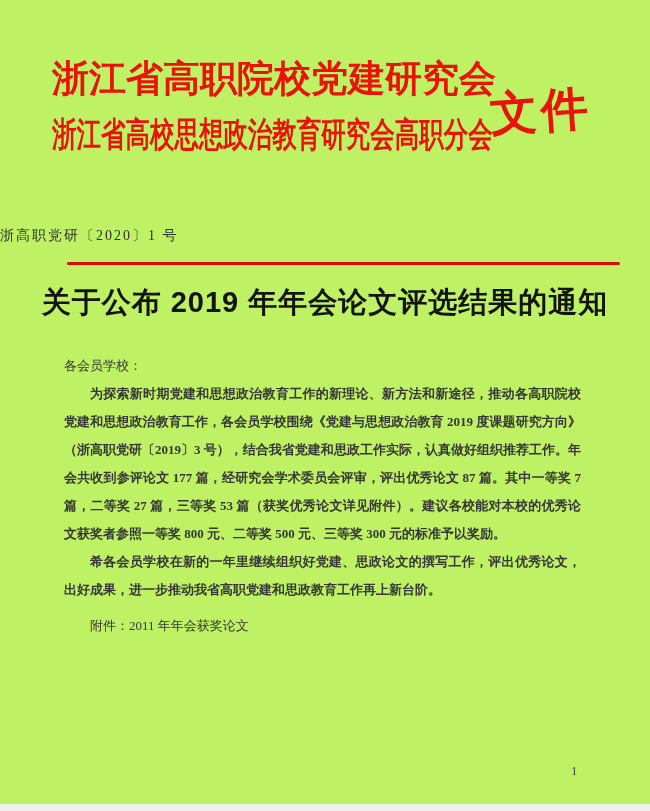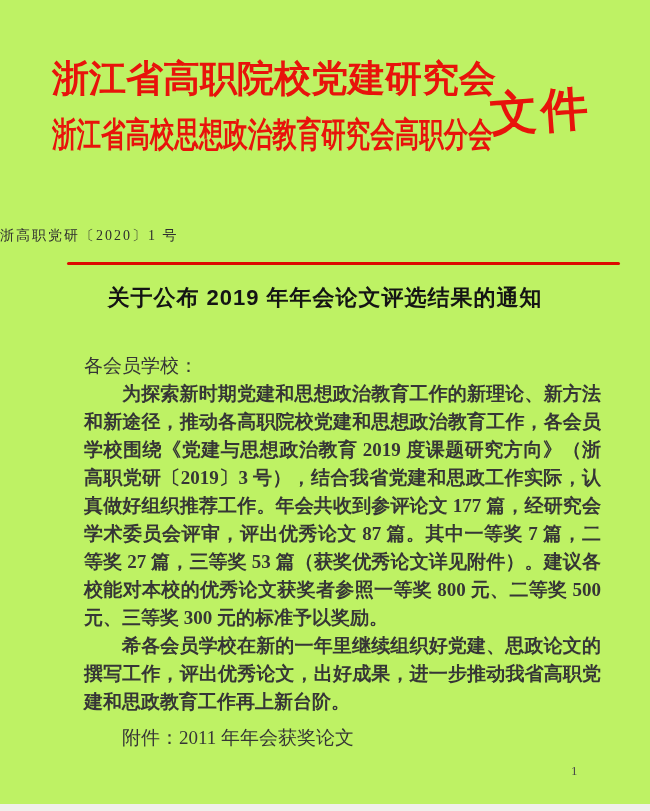--- a/index.html
+++ b/index.html
@@ -69,34 +69,34 @@
   }
 
   
   .title {
     position: absolute;
     top: 283px;
     left: 0;
     right: 0;
     text-align: center;
     font-family: "Liberation Sans", "DejaVu Sans", sans-serif;
-    font-size: 22px;
+    font-size: 29px;
     font-weight: bold;
     color: #141414;
     letter-spacing: 1px;
     white-space: nowrap;
   }
 
   
   .body-block {
     position: absolute;
     top: 352px;
-    left: 84px;
+    left: 64px;
     width: 517px;
-    font-size: 19px;
+    font-size: 13px;
     line-height: 28px;
     color: #363636;
     text-align: justify;
   }
   .salutation { text-indent: 0; }
   .para { text-indent: 2em; font-weight: bold; }
   .attachment { margin-top: 8px; text-indent: 2em; }
   .date-line {
     text-align: right;
     padding-right: 102px;

